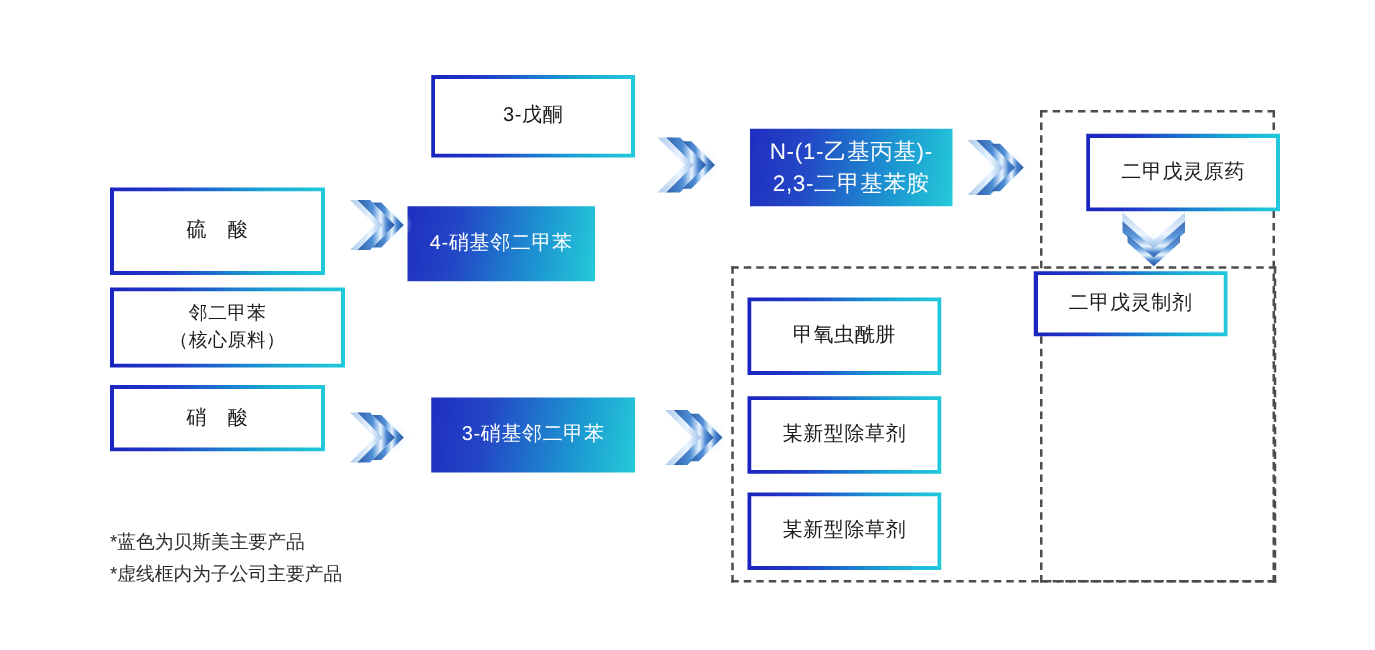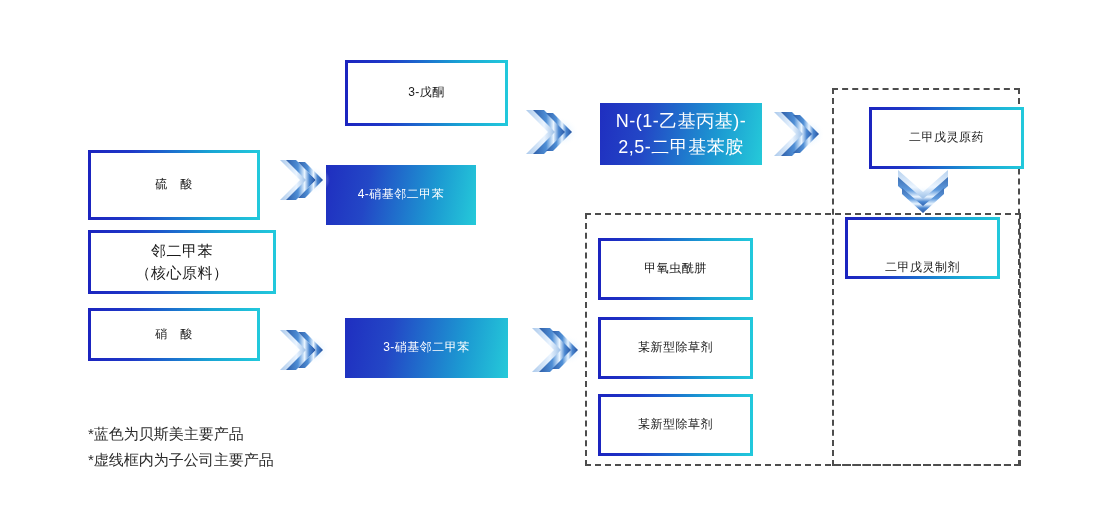--- a/index.html
+++ b/index.html
@@ -22,21 +22,21 @@
   
   .node {
     position: absolute;
     box-sizing: border-box;
     display: flex;
     align-items: center;
     justify-content: center;
     text-align: center;
     line-height: 1.45;
     color: #1a1a1a;
-    font-size: 12px;
+    font-size: 16px;
     letter-spacing: 0.5px;
     z-index: 4;
   }
 
   
   .node.outline {
     background:
       linear-gradient(#ffffff, #ffffff) padding-box,
       linear-gradient(90deg, #1b24bf 0%, #1f38c8 25%, #19a6d4 72%, #22c9dc 100%) border-box;
     border: 3px solid transparent;
@@ -128,31 +128,31 @@
 
   <div class="node filled" style="left:345px; top:318px; width:163px; height:60px;">
     <span class="lines">
       <span class="line">3-硝基邻二甲苯</span>
     </span>
   </div>
 
   <div class="node filled" style="left:600px; top:103px; width:162px; height:62px; font-size:18px;">
     <span class="lines">
       <span class="line">N-(1-乙基丙基)-</span>
-      <span class="line">2,5-二甲基苯胺</span>
+      <span class="line">2,3-二甲基苯胺</span>
     </span>
   </div>
 
   <div class="node outline" style="left:845px; top:107px; width:155px; height:62px;margin-left:24px;">
     <span class="lines">
       <span class="line">二甲戊灵原药</span>
     </span>
   </div>
 
-  <div class="node outline" style="left:845px; top:217px; width:155px; height:62px;align-items:flex-end;">
+  <div class="node outline" style="left:827px; top:217px; width:155px; height:52px;">
     <span class="lines">
       <span class="line">二甲戊灵制剂</span>
     </span>
   </div>
 
   <div class="node outline" style="left:598px; top:238px; width:155px; height:62px;">
     <span class="lines">
       <span class="line">甲氧虫酰肼</span>
     </span>
   </div>

